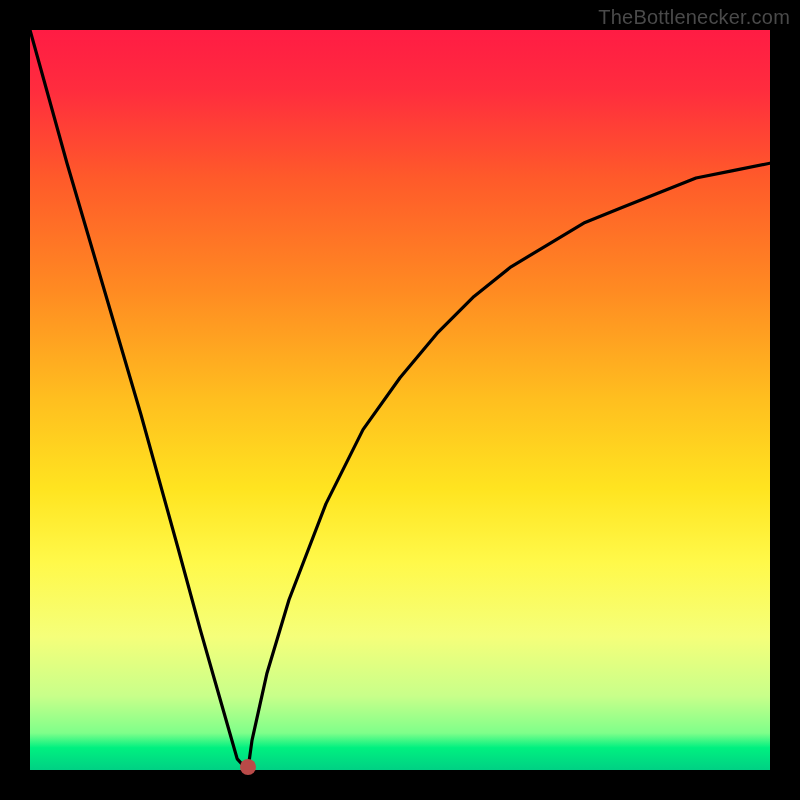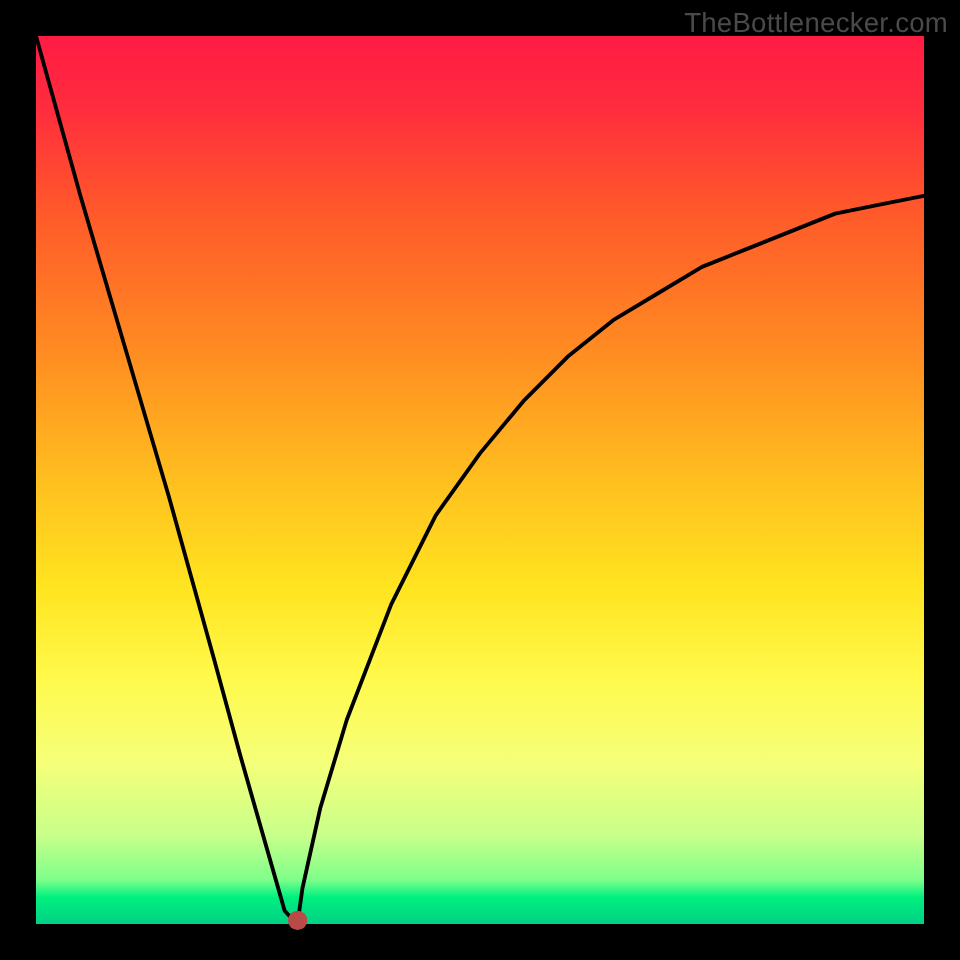--- a/index.html
+++ b/index.html
@@ -13,21 +13,21 @@
   }
   .frame {
     position: absolute;
     inset: 0;
     background: #000000;
   }
   .watermark {
     position: absolute;
     top: 6px;
     right: 10px;
-    font-size: 23px;
+    font-size: 20px;
     font-weight: 500;
     color: #4a4a4a;
     letter-spacing: 0.2px;
   }
   .plot-area {
     position: absolute;
     left: 30px;
     top: 30px;
     width: 740px;
     height: 740px;

